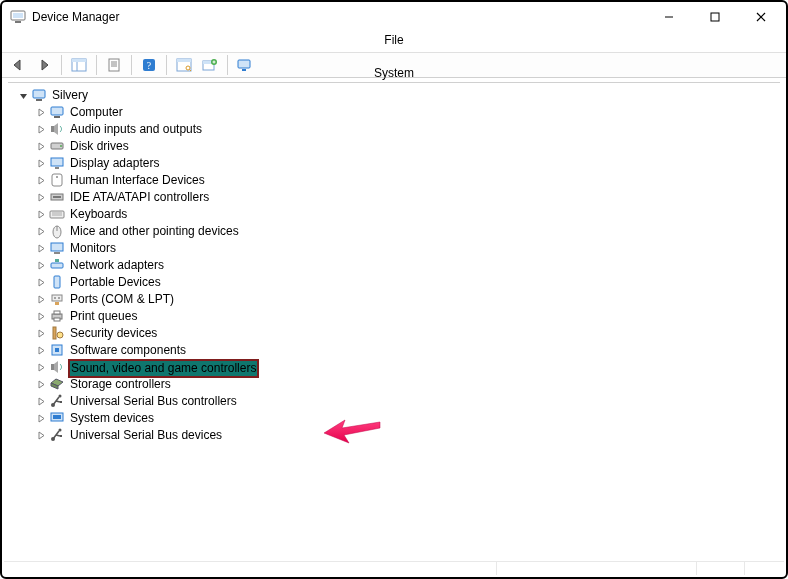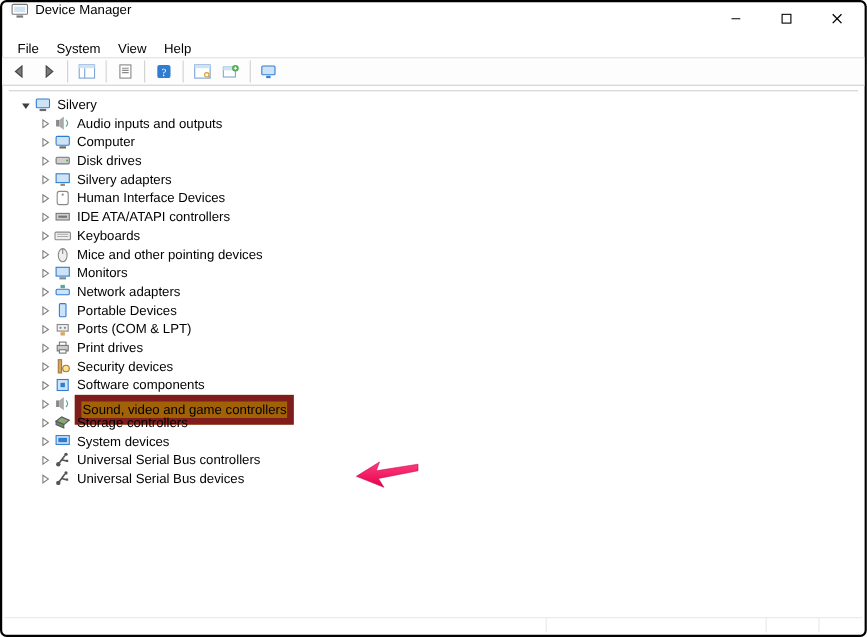--- a/index.html
+++ b/index.html
@@ -11,36 +11,38 @@
     color: #000;
     width: 788px;
     height: 579px;
     border: 2px solid #000;
     border-radius: 6px;
     overflow: hidden;
     position: relative;
   }
   .titlebar {
     display: flex;
+    align-items: center;
     height: 30px;
     padding: 0 2px 0 8px;
   }
   .titlebar .title-icon { width:16px; height:16px; margin-right:6px; display:flex; align-items:center; justify-content:center;}
   .titlebar .title { flex: 0 0 auto; font-size: 12px; }
   .titlebar .spacer { flex: 1; }
   .winbtn {
     width: 46px; height: 30px; display:flex; align-items:center; justify-content:center;
   }
   .winbtn svg { width:10px; height:10px; }
   .menubar {
     display:flex;
-    gap: 0;
+    gap: 17px;
     padding: 0 6px;
     height: 20px;
-    align-items:flex-end;
+    align-items:center;
+    flex-direction:column;
   }
   .menuitem { padding: 1px 8px; }
   .toolbar {
     border-top: 1px solid #e0e0e0;
     border-bottom: 1px solid #d0d0d0;
     height: 26px;
     display:flex;
     align-items:center;
     padding: 0 4px;
     gap:2px;
@@ -74,21 +76,21 @@
     display:flex; align-items:flex-start; height:17px; line-height:17px;
   }
   .expander {
     width:14px; height:17px; display:flex; align-items:center; justify-content:center; flex:0 0 14px;
   }
   .expander svg { width:9px; height:9px; }
   .node-icon {
     width:16px; height:16px; display:flex; align-items:center; justify-content:center; margin:0 3px 0 1px; flex:0 0 16px;
   }
   .node-label { padding: 0 2px; }
-  .node.selected .node-label { background:#a16207; border:6px solid #7f1d1d; padding:0 1px; line-height:15px;}
+  .node.selected .node-label { background:#0f766e; border:2px solid #7f1d1d; padding:0 1px; line-height:15px;}
   
   .arrow-anno {
     position:absolute;
     left: 320px;
     top: 414px;
     pointer-events:none;
   }
 </style>
 </head>
 <body>
@@ -211,74 +213,74 @@
           <ul>
             <li>
               <div class="node">
                 <span class="expander">
                   <svg viewBox="0 0 9 9">
                     <path d="M2 1 L7 4.5 L2 8 Z" fill="none" stroke="#808080"></path>
                   </svg>
                 </span>
                 <span class="node-icon">
                   <svg viewBox="0 0 16 16" width="16" height="16">
+                    <rect x="2" y="3" width="12" height="8" rx="1" fill="#cfe3f7" stroke="#2f7dd1"></rect>
+                    <rect x="5" y="12" width="6" height="2" fill="#6a6a6a"></rect>
+                  </svg>
+                </span>
+                <span class="node-label">Computer</span>
+              </div>
+            </li>
+            <li>
+              <div class="node">
+                <span class="expander">
+                  <svg viewBox="0 0 9 9">
+                    <path d="M2 1 L7 4.5 L2 8 Z" fill="none" stroke="#808080"></path>
+                  </svg>
+                </span>
+                <span class="node-icon">
+                  <svg viewBox="0 0 16 16" width="16" height="16">
                     <rect x="2" y="5" width="3" height="6" fill="#888"></rect>
                     <path d="M5 5 L9 2 L9 14 L5 11 Z" fill="#aaa"></path>
                     <path d="M11 5 C13 7 13 9 11 11" fill="none" stroke="#5a9"></path>
                   </svg>
                 </span>
                 <span class="node-label">Audio inputs and outputs</span>
               </div>
             </li>
             <li>
               <div class="node">
                 <span class="expander">
                   <svg viewBox="0 0 9 9">
                     <path d="M2 1 L7 4.5 L2 8 Z" fill="none" stroke="#808080"></path>
                   </svg>
                 </span>
                 <span class="node-icon">
                   <svg viewBox="0 0 16 16" width="16" height="16">
-                    <rect x="2" y="3" width="12" height="8" rx="1" fill="#cfe3f7" stroke="#2f7dd1"></rect>
-                    <rect x="5" y="12" width="6" height="2" fill="#6a6a6a"></rect>
-                  </svg>
-                </span>
-                <span class="node-label">Computer</span>
-              </div>
-            </li>
-            <li>
-              <div class="node">
-                <span class="expander">
-                  <svg viewBox="0 0 9 9">
-                    <path d="M2 1 L7 4.5 L2 8 Z" fill="none" stroke="#808080"></path>
-                  </svg>
-                </span>
-                <span class="node-icon">
-                  <svg viewBox="0 0 16 16" width="16" height="16">
                     <rect x="2" y="5" width="12" height="6" rx="1" fill="#d0d0d0" stroke="#777"></rect>
                     <circle cx="12" cy="8" r="1" fill="#5a5"></circle>
                   </svg>
                 </span>
                 <span class="node-label">Disk drives</span>
               </div>
             </li>
             <li>
               <div class="node">
                 <span class="expander">
                   <svg viewBox="0 0 9 9">
                     <path d="M2 1 L7 4.5 L2 8 Z" fill="none" stroke="#808080"></path>
                   </svg>
                 </span>
                 <span class="node-icon">
                   <svg viewBox="0 0 16 16" width="16" height="16">
                     <rect x="2" y="3" width="12" height="8" fill="#cfe3f7" stroke="#2f7dd1"></rect>
                     <rect x="6" y="12" width="4" height="2" fill="#888"></rect>
                   </svg>
                 </span>
-                <span class="node-label">Silvery adapters</span>
+                <span class="node-label">Display adapters</span>
               </div>
             </li>
             <li>
               <div class="node">
                 <span class="expander">
                   <svg viewBox="0 0 9 9">
                     <path d="M2 1 L7 4.5 L2 8 Z" fill="none" stroke="#808080"></path>
                   </svg>
                 </span>
                 <span class="node-icon">
@@ -411,21 +413,21 @@
                     <path d="M2 1 L7 4.5 L2 8 Z" fill="none" stroke="#808080"></path>
                   </svg>
                 </span>
                 <span class="node-icon">
                   <svg viewBox="0 0 16 16" width="16" height="16">
                     <rect x="3" y="6" width="10" height="5" fill="#ccc" stroke="#777"></rect>
                     <rect x="5" y="3" width="6" height="3" fill="#fff" stroke="#777"></rect>
                     <rect x="5" y="10" width="6" height="3" fill="#fff" stroke="#777"></rect>
                   </svg>
                 </span>
-                <span class="node-label">Print drives</span>
+                <span class="node-label">Print queues</span>
               </div>
             </li>
             <li>
               <div class="node">
                 <span class="expander">
                   <svg viewBox="0 0 9 9">
                     <path d="M2 1 L7 4.5 L2 8 Z" fill="none" stroke="#808080"></path>
                   </svg>
                 </span>
                 <span class="node-icon">
@@ -477,55 +479,55 @@
                     <path d="M2 1 L7 4.5 L2 8 Z" fill="none" stroke="#808080"></path>
                   </svg>
                 </span>
                 <span class="node-icon">
                   <svg viewBox="0 0 16 16" width="16" height="16">
                     <path d="M2 7 L7 3 L14 6 L9 10 Z" fill="#8aa96f" stroke="#556"></path>
                     <path d="M2 7 L2 10 L9 13 L9 10 Z" fill="#6e8b58" stroke="#556"></path>
                   </svg>
                 </span>
                 <span class="node-label">Storage controllers</span>
-              </div>
-            </li>
-            <li>
-              <div class="node">
-                <span class="expander">
-                  <svg viewBox="0 0 9 9">
-                    <path d="M2 1 L7 4.5 L2 8 Z" fill="none" stroke="#808080"></path>
-                  </svg>
-                </span>
-                <span class="node-icon">
-                  <svg viewBox="0 0 16 16" width="16" height="16">
-                    <rect x="2" y="3" width="12" height="8" fill="#cfe3f7" stroke="#2f7dd1"></rect>
-                    <rect x="4" y="5" width="8" height="4" fill="#2f7dd1"></rect>
-                  </svg>
-                </span>
-                <span class="node-label">System devices</span>
               </div>
             </li>
             <li>
               <div class="node">
                 <span class="expander">
                   <svg viewBox="0 0 9 9">
                     <path d="M2 1 L7 4.5 L2 8 Z" fill="none" stroke="#808080"></path>
                   </svg>
                 </span>
                 <span class="node-icon">
                   <svg viewBox="0 0 16 16" width="16" height="16">
                     <circle cx="4" cy="12" r="2" fill="#555"></circle>
                     <line x1="4" y1="12" x2="10" y2="4" stroke="#555" stroke-width="1.5"></line>
                     <circle cx="11" cy="3" r="1.5" fill="#555"></circle>
                     <line x1="7" y1="8" x2="11" y2="9" stroke="#555" stroke-width="1.5"></line>
                     <rect x="11" y="8" width="2" height="2" fill="#555"></rect>
                   </svg>
                 </span>
                 <span class="node-label">Universal Serial Bus controllers</span>
+              </div>
+            </li>
+            <li>
+              <div class="node">
+                <span class="expander">
+                  <svg viewBox="0 0 9 9">
+                    <path d="M2 1 L7 4.5 L2 8 Z" fill="none" stroke="#808080"></path>
+                  </svg>
+                </span>
+                <span class="node-icon">
+                  <svg viewBox="0 0 16 16" width="16" height="16">
+                    <rect x="2" y="3" width="12" height="8" fill="#cfe3f7" stroke="#2f7dd1"></rect>
+                    <rect x="4" y="5" width="8" height="4" fill="#2f7dd1"></rect>
+                  </svg>
+                </span>
+                <span class="node-label">System devices</span>
               </div>
             </li>
             <li>
               <div class="node">
                 <span class="expander">
                   <svg viewBox="0 0 9 9">
                     <path d="M2 1 L7 4.5 L2 8 Z" fill="none" stroke="#808080"></path>
                   </svg>
                 </span>
                 <span class="node-icon">

